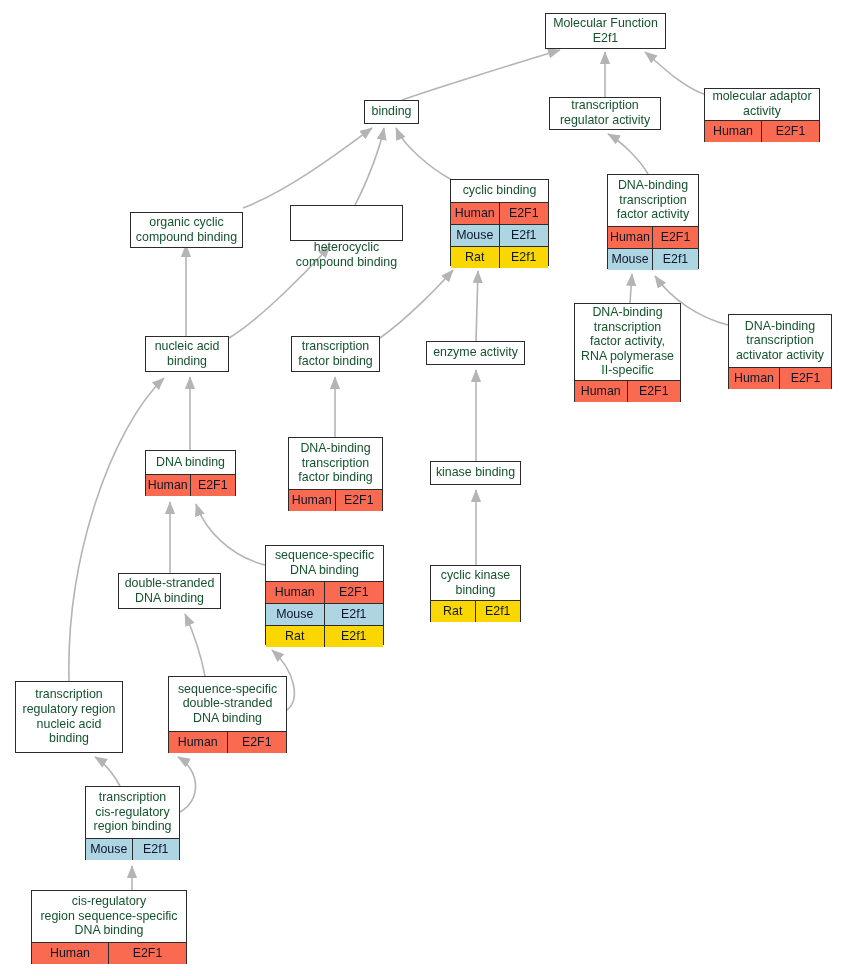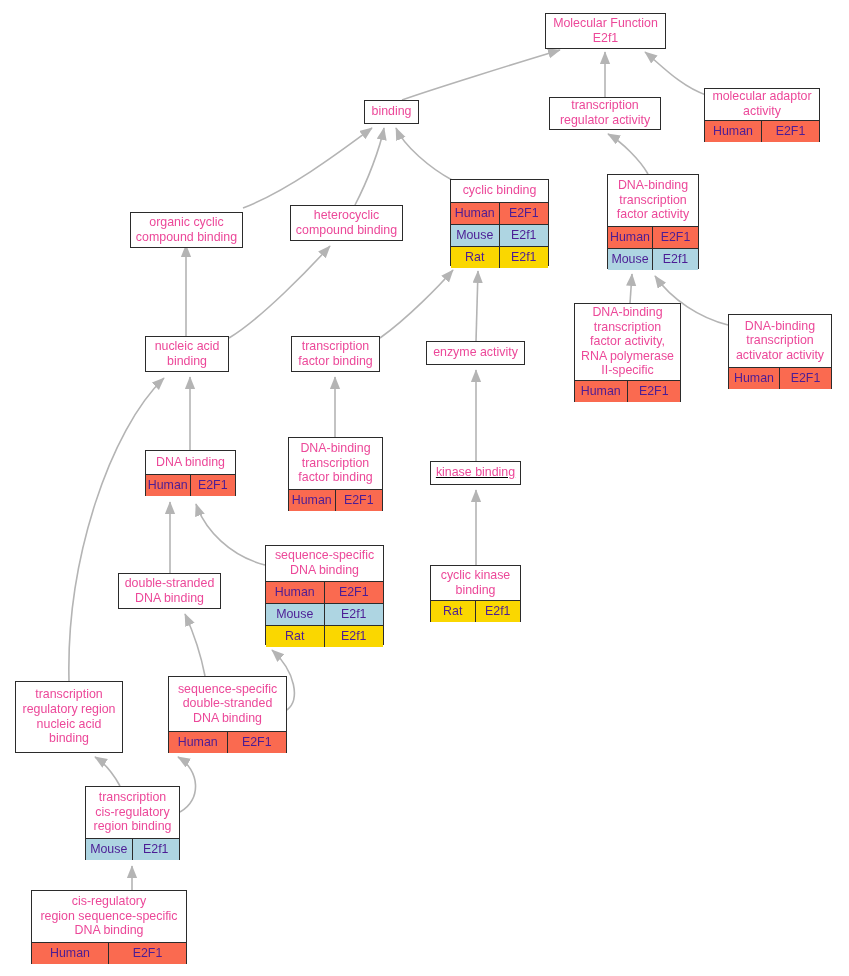--- a/index.html
+++ b/index.html
@@ -3,38 +3,38 @@
 <meta charset="utf-8">
 <style>
   html,body{margin:0;padding:0;background:#ffffff;}
   body{font-family:"Liberation Sans","DejaVu Sans",sans-serif;}
   #canvas{position:relative;width:849px;height:976px;background:#ffffff;overflow:hidden;}
   svg#edges{position:absolute;left:0;top:0;width:849px;height:976px;}
   .node{position:absolute;box-sizing:border-box;border:1px solid #2b2b2b;background:#ffffff;}
   .node .title{
     box-sizing:border-box;
     text-align:center;
-    color:#ec4899;
+    color:#14532d;
     font-size:12.4px;
     line-height:14.6px;
     padding:3px 4px 4px 4px;
     white-space:pre-line;
   }
   .node .row{
     display:flex;
     border-top:1px solid #2b2b2b;
     height:21px;
   }
   .node .row .cell{
     flex:1 1 50%;
     box-sizing:border-box;
     text-align:center;
     font-size:12.4px;
     line-height:20px;
-    color:#4c1d95;
+    color:#0f172a;
     overflow:hidden;
   }
   .node .row .cell.left{border-right:1px solid #2b2b2b;}
 </style>
 </head>
 <body>
 
 <div id="canvas">
   <svg id="edges" xmlns="http://www.w3.org/2000/svg">
     <defs>
@@ -88,21 +88,21 @@
         <div class="row">
           <div class="cell left" style="background: rgb(250, 106, 80);">Human</div>
           <div class="cell" style="background: rgb(250, 106, 80);">E2F1</div>
         </div>
       </div>
       <div class="node" style="left: 130px; top: 212px; width: 113px; height: 36px;">
         <div class="title" style="height: 34px; display: flex; flex-direction: column; justify-content: center; align-items: center;">organic cyclic
 compound binding</div>
       </div>
       <div class="node" style="left: 290px; top: 205px; width: 113px; height: 36px;">
-        <div class="title" style="height: 34px; display: flex; flex-direction: column; justify-content: center; align-items: center;">heterocyclic
+        <div class="title" style="height: 34px; display: flex; flex-direction: column; justify-content: center; align-items: center; margin-top: 32px;">heterocyclic
 compound binding</div>
       </div>
       <div class="node" style="left: 450px; top: 179px; width: 99px; height: 87px;">
         <div class="title" style="height: 22px; display: flex; flex-direction: column; justify-content: center; align-items: center;">cyclic binding</div>
         <div class="row">
           <div class="cell left" style="background: rgb(250, 106, 80);">Human</div>
           <div class="cell" style="background: rgb(250, 106, 80);">E2F1</div>
         </div>
         <div class="row">
           <div class="cell left" style="background: rgb(174, 213, 226);">Mouse</div>
@@ -166,21 +166,21 @@
       </div>
       <div class="node" style="left: 288px; top: 437px; width: 95px; height: 74px;">
         <div class="title" style="height: 51px; display: flex; flex-direction: column; justify-content: center; align-items: center;">DNA-binding
 transcription
 factor binding</div>
         <div class="row">
           <div class="cell left" style="background: rgb(250, 106, 80);">Human</div>
           <div class="cell" style="background: rgb(250, 106, 80);">E2F1</div>
         </div>
       </div>
-      <div class="node" style="left: 430px; top: 461px; width: 91px; height: 24px; text-decoration: underline;">
+      <div class="node" style="left: 430px; top: 461px; width: 91px; height: 24px;">
         <div class="title" style="height: 22px; display: flex; flex-direction: column; justify-content: center; align-items: center;">kinase binding</div>
       </div>
       <div class="node" style="left: 265px; top: 545px; width: 119px; height: 100px;">
         <div class="title" style="height: 35px; display: flex; flex-direction: column; justify-content: center; align-items: center;">sequence-specific
 DNA binding</div>
         <div class="row">
           <div class="cell left" style="background: rgb(250, 106, 80);">Human</div>
           <div class="cell" style="background: rgb(250, 106, 80);">E2F1</div>
         </div>
         <div class="row">

